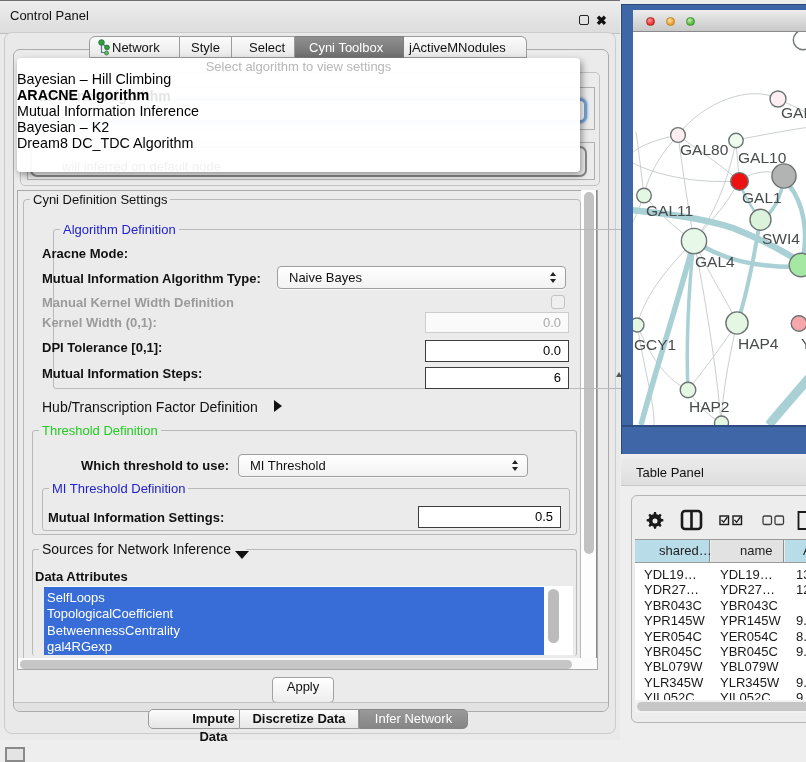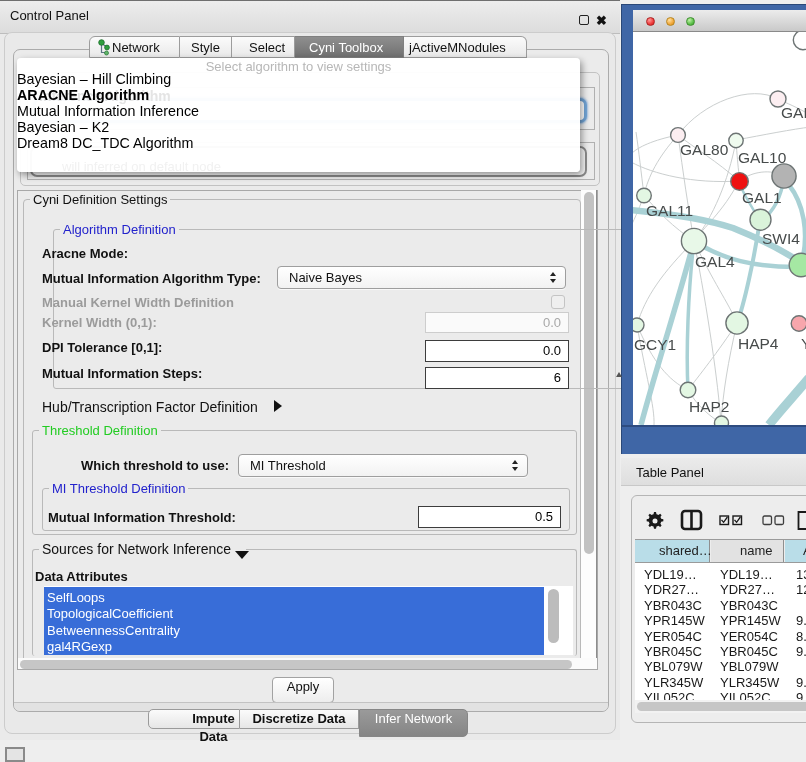--- a/index.html
+++ b/index.html
@@ -74,21 +74,21 @@
   <div class="abs" style="left:274px;top:400px;width:0;height:0;border-top:6px solid transparent;border-bottom:6px solid transparent;border-left:8px solid #111;"></div>
 
   <div class="group" style="left:32px;top:430px;width:545px;height:105px;">
     <span class="gtitle" style="color:#22cc22;">Threshold Definition</span>
   </div>
   <div class="abs b13" style="left:81px;top:458px;">Which threshold to use:</div>
   <div class="combo" style="left:238px;top:454px;width:290px;height:23px;">MI Threshold<span class="stepper"></span></div>
   <div class="group" style="left:42px;top:488px;width:528px;height:43px;">
     <span class="gtitle" style="color:#2222cc;">MI Threshold Definition</span>
   </div>
-  <div class="abs b13" style="left:48px;top:510px;">Mutual Information Threshold:</div>
+  <div class="abs b13" style="left:48px;top:510px;">Mutual Information Settings:</div>
   <div class="field" style="left:418px;top:506px;width:143px;height:22px;border:1px solid #3d3d3d;color:#000;">0.5</div>
 
   <div class="group" style="left:32px;top:549px;width:545px;height:107px;border-bottom:none;border-left:1px solid #b9b9b9;">
     <span class="gtitle" style="color:#111;font-size:14px;top:-9px;">Sources for Network Inference&nbsp;&nbsp;&nbsp;</span>
   </div>
   <div class="abs" style="left:235px;top:551px;width:0;height:0;border-left:7.5px solid transparent;border-right:7.5px solid transparent;border-top:8px solid #111;"></div>
   <div class="abs b13" style="left:35px;top:569px;">Data Attributes</div>
 
   <div class="abs" style="left:44px;top:586px;width:529px;height:69px;background:#fff;overflow:hidden;">
     <div class="abs" style="left:0;top:1px;width:500px;height:68px;background:#386dd8;"></div>
@@ -97,21 +97,21 @@
   </div>
 
   <div class="abs" style="left:18px;top:658px;width:579px;height:11px;background:#fbfbfb;"></div>
   <div class="abs" style="left:20px;top:660px;width:552px;height:9px;border-radius:4.5px;background:#c6c6c6;"></div>
   <div class="abs" style="left:272px;top:677px;width:62px;height:26px;border:1px solid #a2a2a2;border-radius:4px;background:linear-gradient(#ffffff,#ededed);text-align:center;font-size:13px;line-height:17px;color:#111;">Apply</div>
   <div class="abs" style="left:14px;top:702px;width:594px;height:1px;background:#c2c2c2;"></div>
 
   <div class="abs" style="left:148px;top:709px;height:20px;">
     <div class="abs" style="left:0;width:92px;height:20px;border:1px solid #9a9a9a;border-radius:5px 0 0 5px;background:linear-gradient(#fbfbfb,#e6e6e6);text-align:center;font-size:13px;font-weight:bold;line-height:18px;color:#111;padding-left:39px;">Impute Data</div>
     <div class="abs" style="left:92px;width:119px;height:20px;border:1px solid #9a9a9a;border-left:none;background:linear-gradient(#fbfbfb,#e6e6e6);text-align:center;font-size:13px;font-weight:bold;line-height:18px;color:#111;">Discretize Data</div>
-    <div class="abs" style="left:211px;width:109px;height:28px;border:1px solid #868686;border-radius:0 5px 5px 0;background:linear-gradient(#9a9a9a,#858585);text-align:center;font-size:13px;line-height:18px;color:#fff;">Infer Network</div>
+    <div class="abs" style="left:211px;width:109px;height:20px;border:1px solid #868686;border-radius:0 5px 5px 0;background:linear-gradient(#9a9a9a,#858585);text-align:center;font-size:13px;line-height:18px;color:#fff;">Infer Network</div>
   </div>
 </div>
 
 <div id="toptabs">
   <div class="abs" style="left:89px;top:36px;width:91px;height:22px;border:1px solid #9c9c9c;border-bottom:1px solid #9c9c9c;border-radius:6px 0 0 0;background:linear-gradient(#fbfbfb,#e9e9e9);"></div>
   <div class="abs" style="left:180px;top:36px;width:52px;height:22px;border:1px solid #9c9c9c;border-left:none;background:linear-gradient(#fbfbfb,#e9e9e9);"></div>
   <div class="abs" style="left:232px;top:36px;width:63px;height:22px;border:1px solid #9c9c9c;border-left:none;background:linear-gradient(#fbfbfb,#e9e9e9);"></div>
   <div class="abs" style="left:295px;top:36px;width:109px;height:22px;border:1px solid #808080;border-left:none;background:linear-gradient(#8f8f8f,#707070);"></div>
   <div class="abs" style="left:404px;top:36px;width:123px;height:22px;border:1px solid #9c9c9c;border-left:none;border-radius:0 6px 0 0;background:linear-gradient(#fbfbfb,#e9e9e9);"></div>
   <div class="abs lbl" style="left:112px;top:40px;">Network</div>

